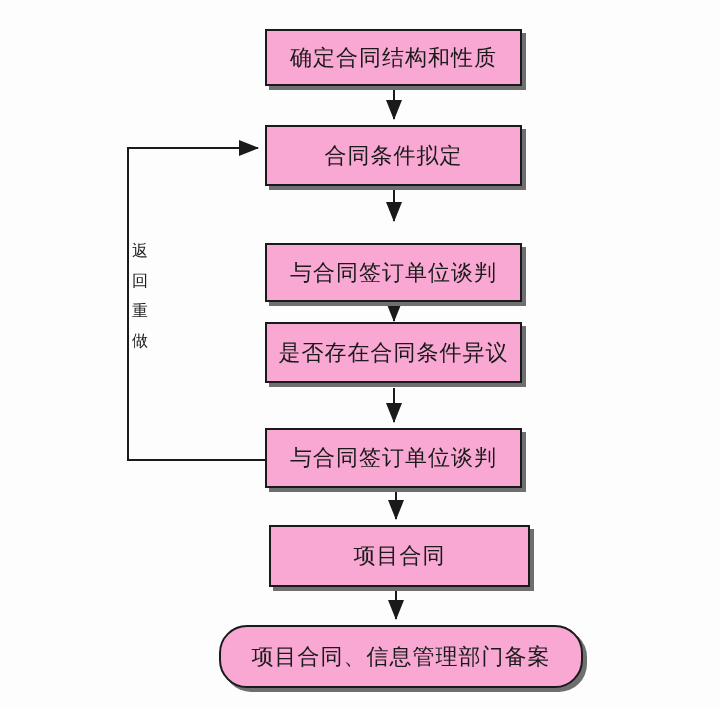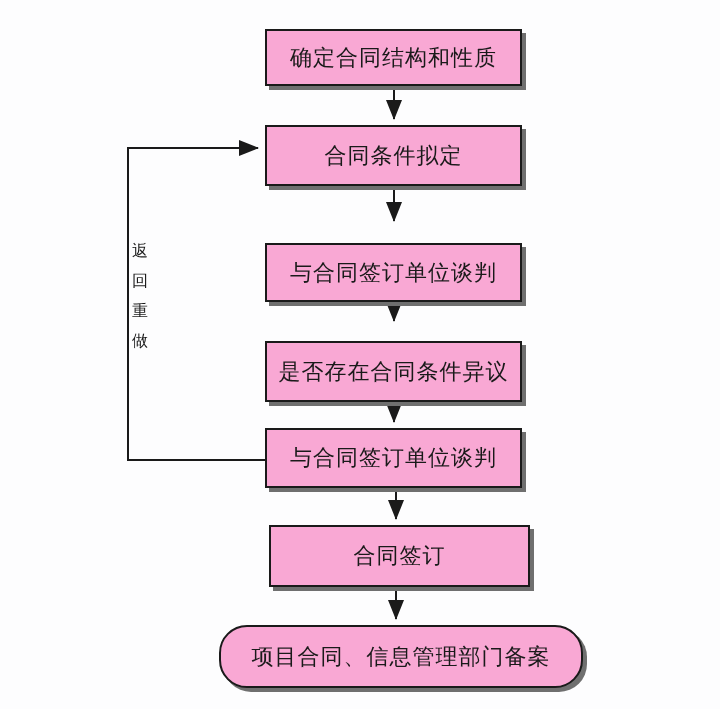--- a/index.html
+++ b/index.html
@@ -78,30 +78,30 @@
   </div>
 
   <div class="node" style="left:265px; top:125px; width:257px; height:61px;">
     <span>合同条件拟定</span>
   </div>
 
   <div class="node" style="left:265px; top:227px; width:257px; height:59px;margin-top:16px;">
     <span>与合同签订单位谈判</span>
   </div>
 
-  <div class="node" style="left:265px; top:341px; width:257px; height:61px;">
+  <div class="node" style="left:265px; top:322px; width:257px; height:61px;">
     <span>是否存在合同条件异议</span>
   </div>
 
   <div class="node" style="left:265px; top:428px; width:257px; height:60px;">
     <span>与合同签订单位谈判</span>
   </div>
 
   <div class="node" style="left:269px; top:525px; width:261px; height:62px;">
-    <span>合同签订</span>
+    <span>项目合同</span>
   </div>
 
   <div class="node" style="left:219px; top:625px; width:364px; height:63px;border-radius:28px;">
     <span>项目合同、信息管理部门备案</span>
   </div>
 
   <div class="loop-label">返回重做</div>
 
 </div>
 

